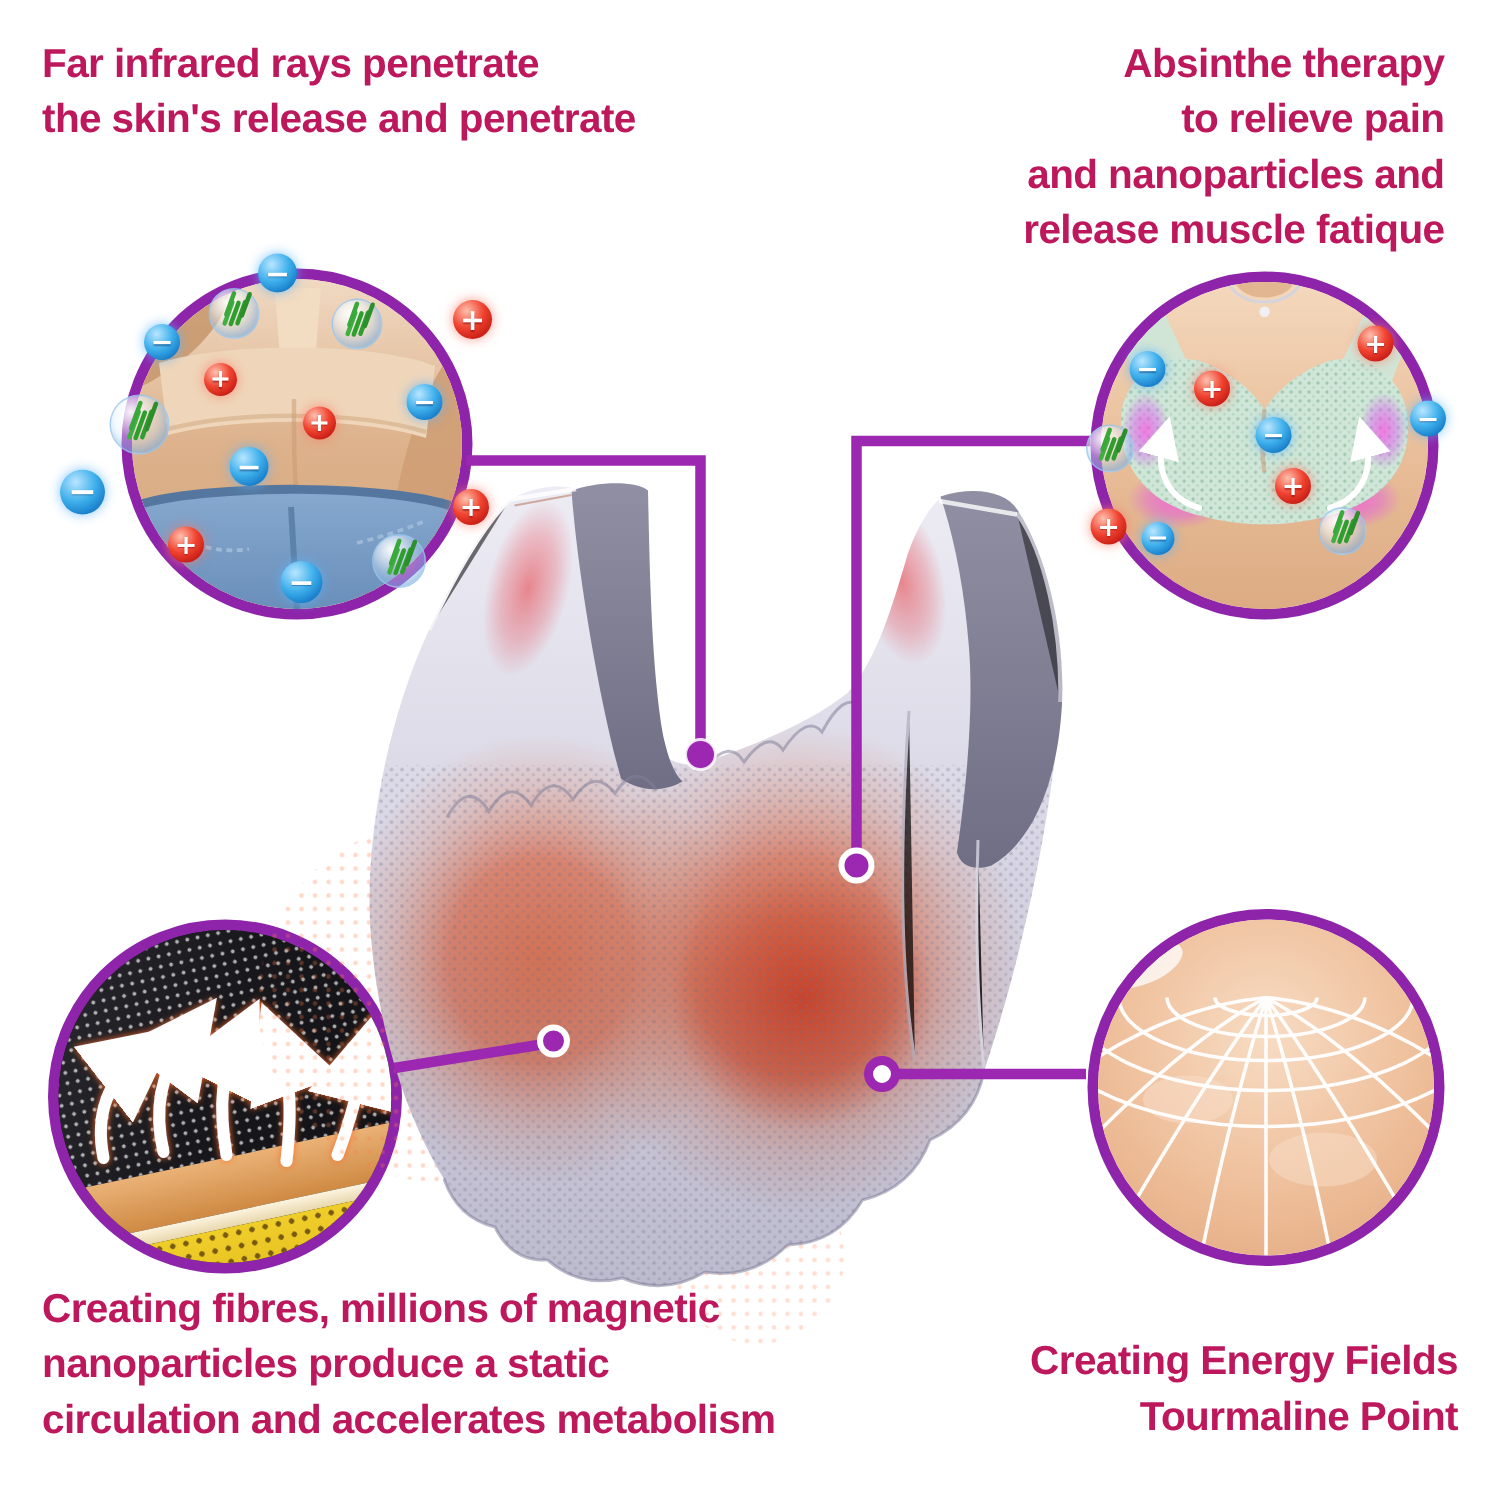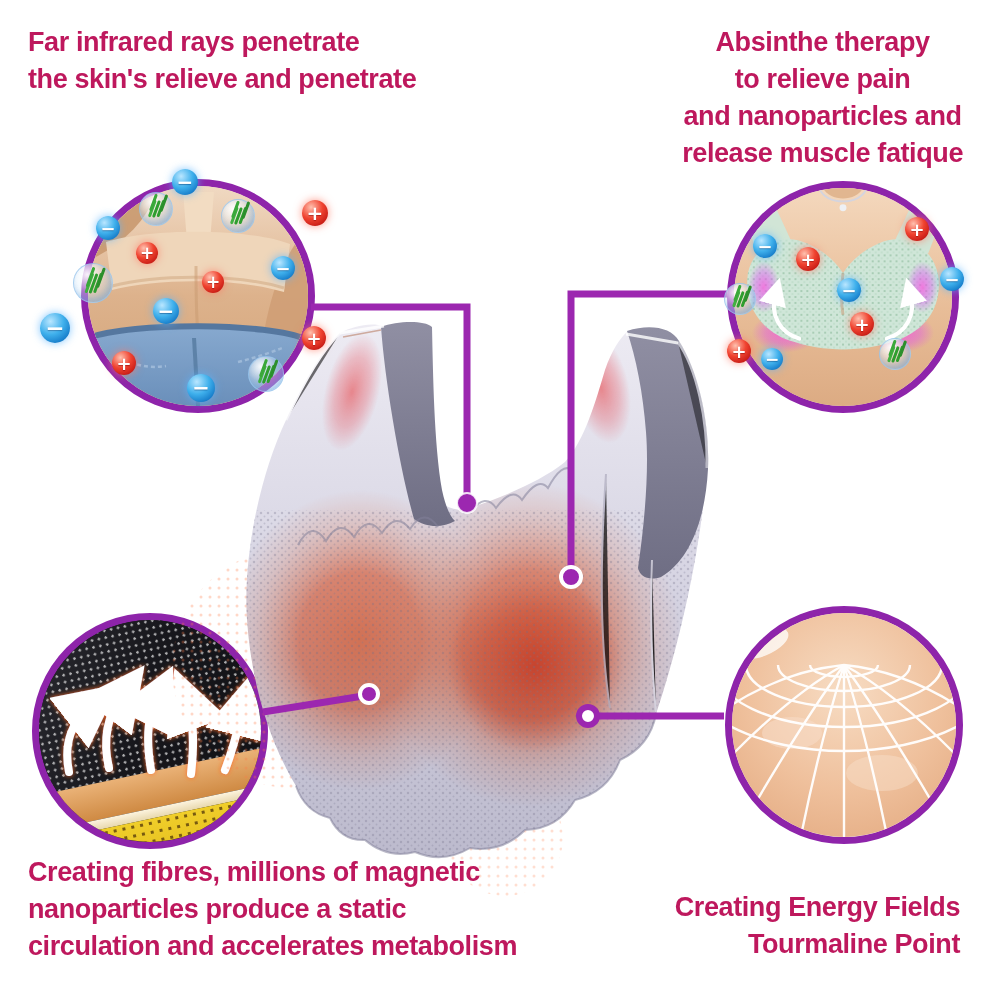--- a/index.html
+++ b/index.html
@@ -314,34 +314,34 @@
       <div class="orb herb" style="left: 724px; top: 283px; height: 30px; width: 30px; font-size: 23px;">
         <span class="sprig"></span>
       </div>
       <div class="orb herb" style="left: 879px; top: 338px; height: 30px; width: 30px; font-size: 23px;">
         <span class="sprig"></span>
       </div>
     </div>
 
   <div class="note" style="left:28px;top:24px;">
     <div>Far infrared rays penetrate</div>
-    <div>the skin's relieve and penetrate</div>
-  </div>
-
-  <div class="note right" style="right:37px;top:24px;text-align:center;">
+    <div>the skin's release and penetrate</div>
+  </div>
+
+  <div class="note right" style="right:37px;top:24px;">
     <div>Absinthe therapy</div>
     <div>to relieve pain</div>
     <div>and nanoparticles and</div>
     <div>release muscle fatique</div>
   </div>
 
   <div class="note" style="left:28px;top:854px;">
     <div>Creating fibres, millions of magnetic</div>
     <div>nanoparticles produce a static</div>
     <div>circulation and accelerates metabolism</div>
   </div>
 
-  <div class="note right" style="right:40px;top:889px;">
+  <div class="note right" style="right:28px;top:889px;">
     <div>Creating Energy Fields</div>
     <div>Tourmaline Point</div>
   </div>
 
 </div>
 
 </body></html>

